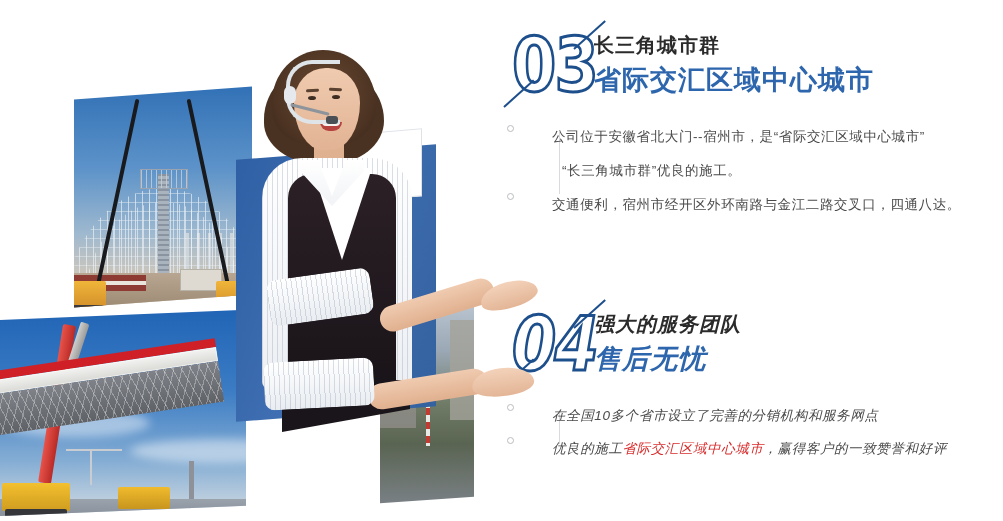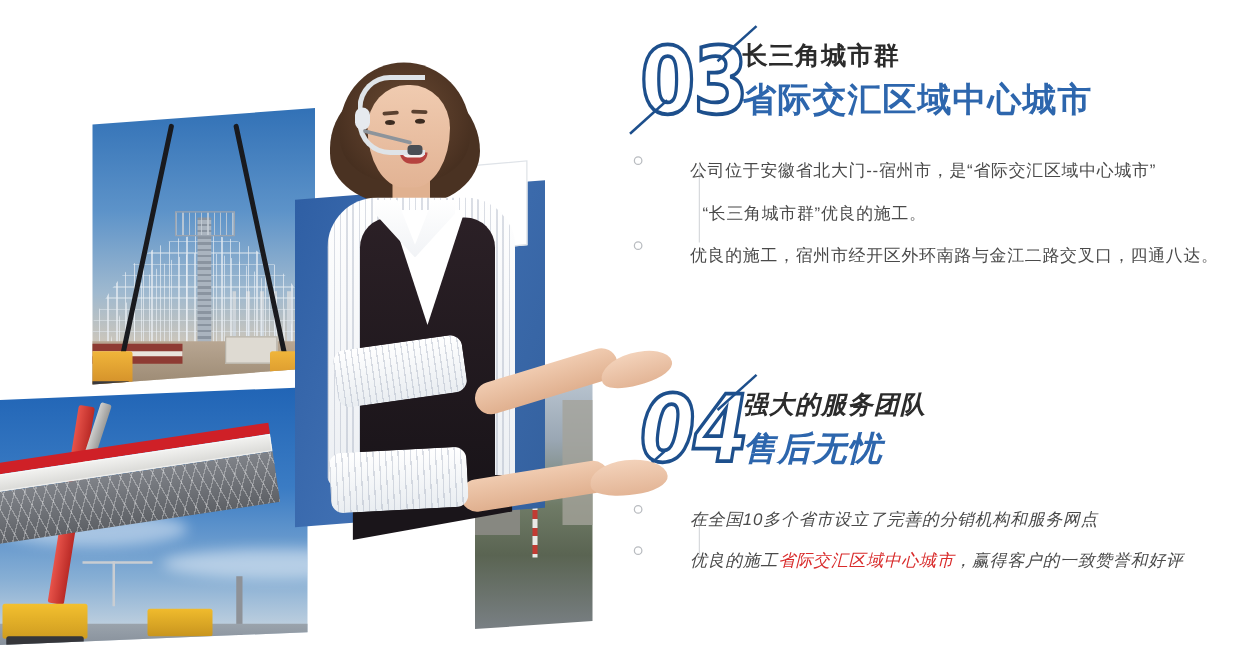--- a/index.html
+++ b/index.html
@@ -296,21 +296,21 @@
         <div class="bl">
           <span class="dot"></span>
           <div>
             <div class="btxt">公司位于安徽省北大门--宿州市，是“省际交汇区域中心城市”</div>
             <div class="btxt" style="padding-left:10px;">“长三角城市群”优良的施工。</div>
           </div>
         </div>
 
         <div class="bl">
           <span class="dot"></span>
-          <div class="btxt">优良的施工，宿州市经开区外环南路与金江二路交叉口，四通八达。</div>
+          <div class="btxt">交通便利，宿州市经开区外环南路与金江二路交叉口，四通八达。</div>
         </div>
       </div>
     </div>
 
     <div class="block b4">
       <div class="num-row">
         <div class="num">04</div>
         <div class="slash top"></div>
         <div class="slash bottom"></div>
         <div class="titles">

